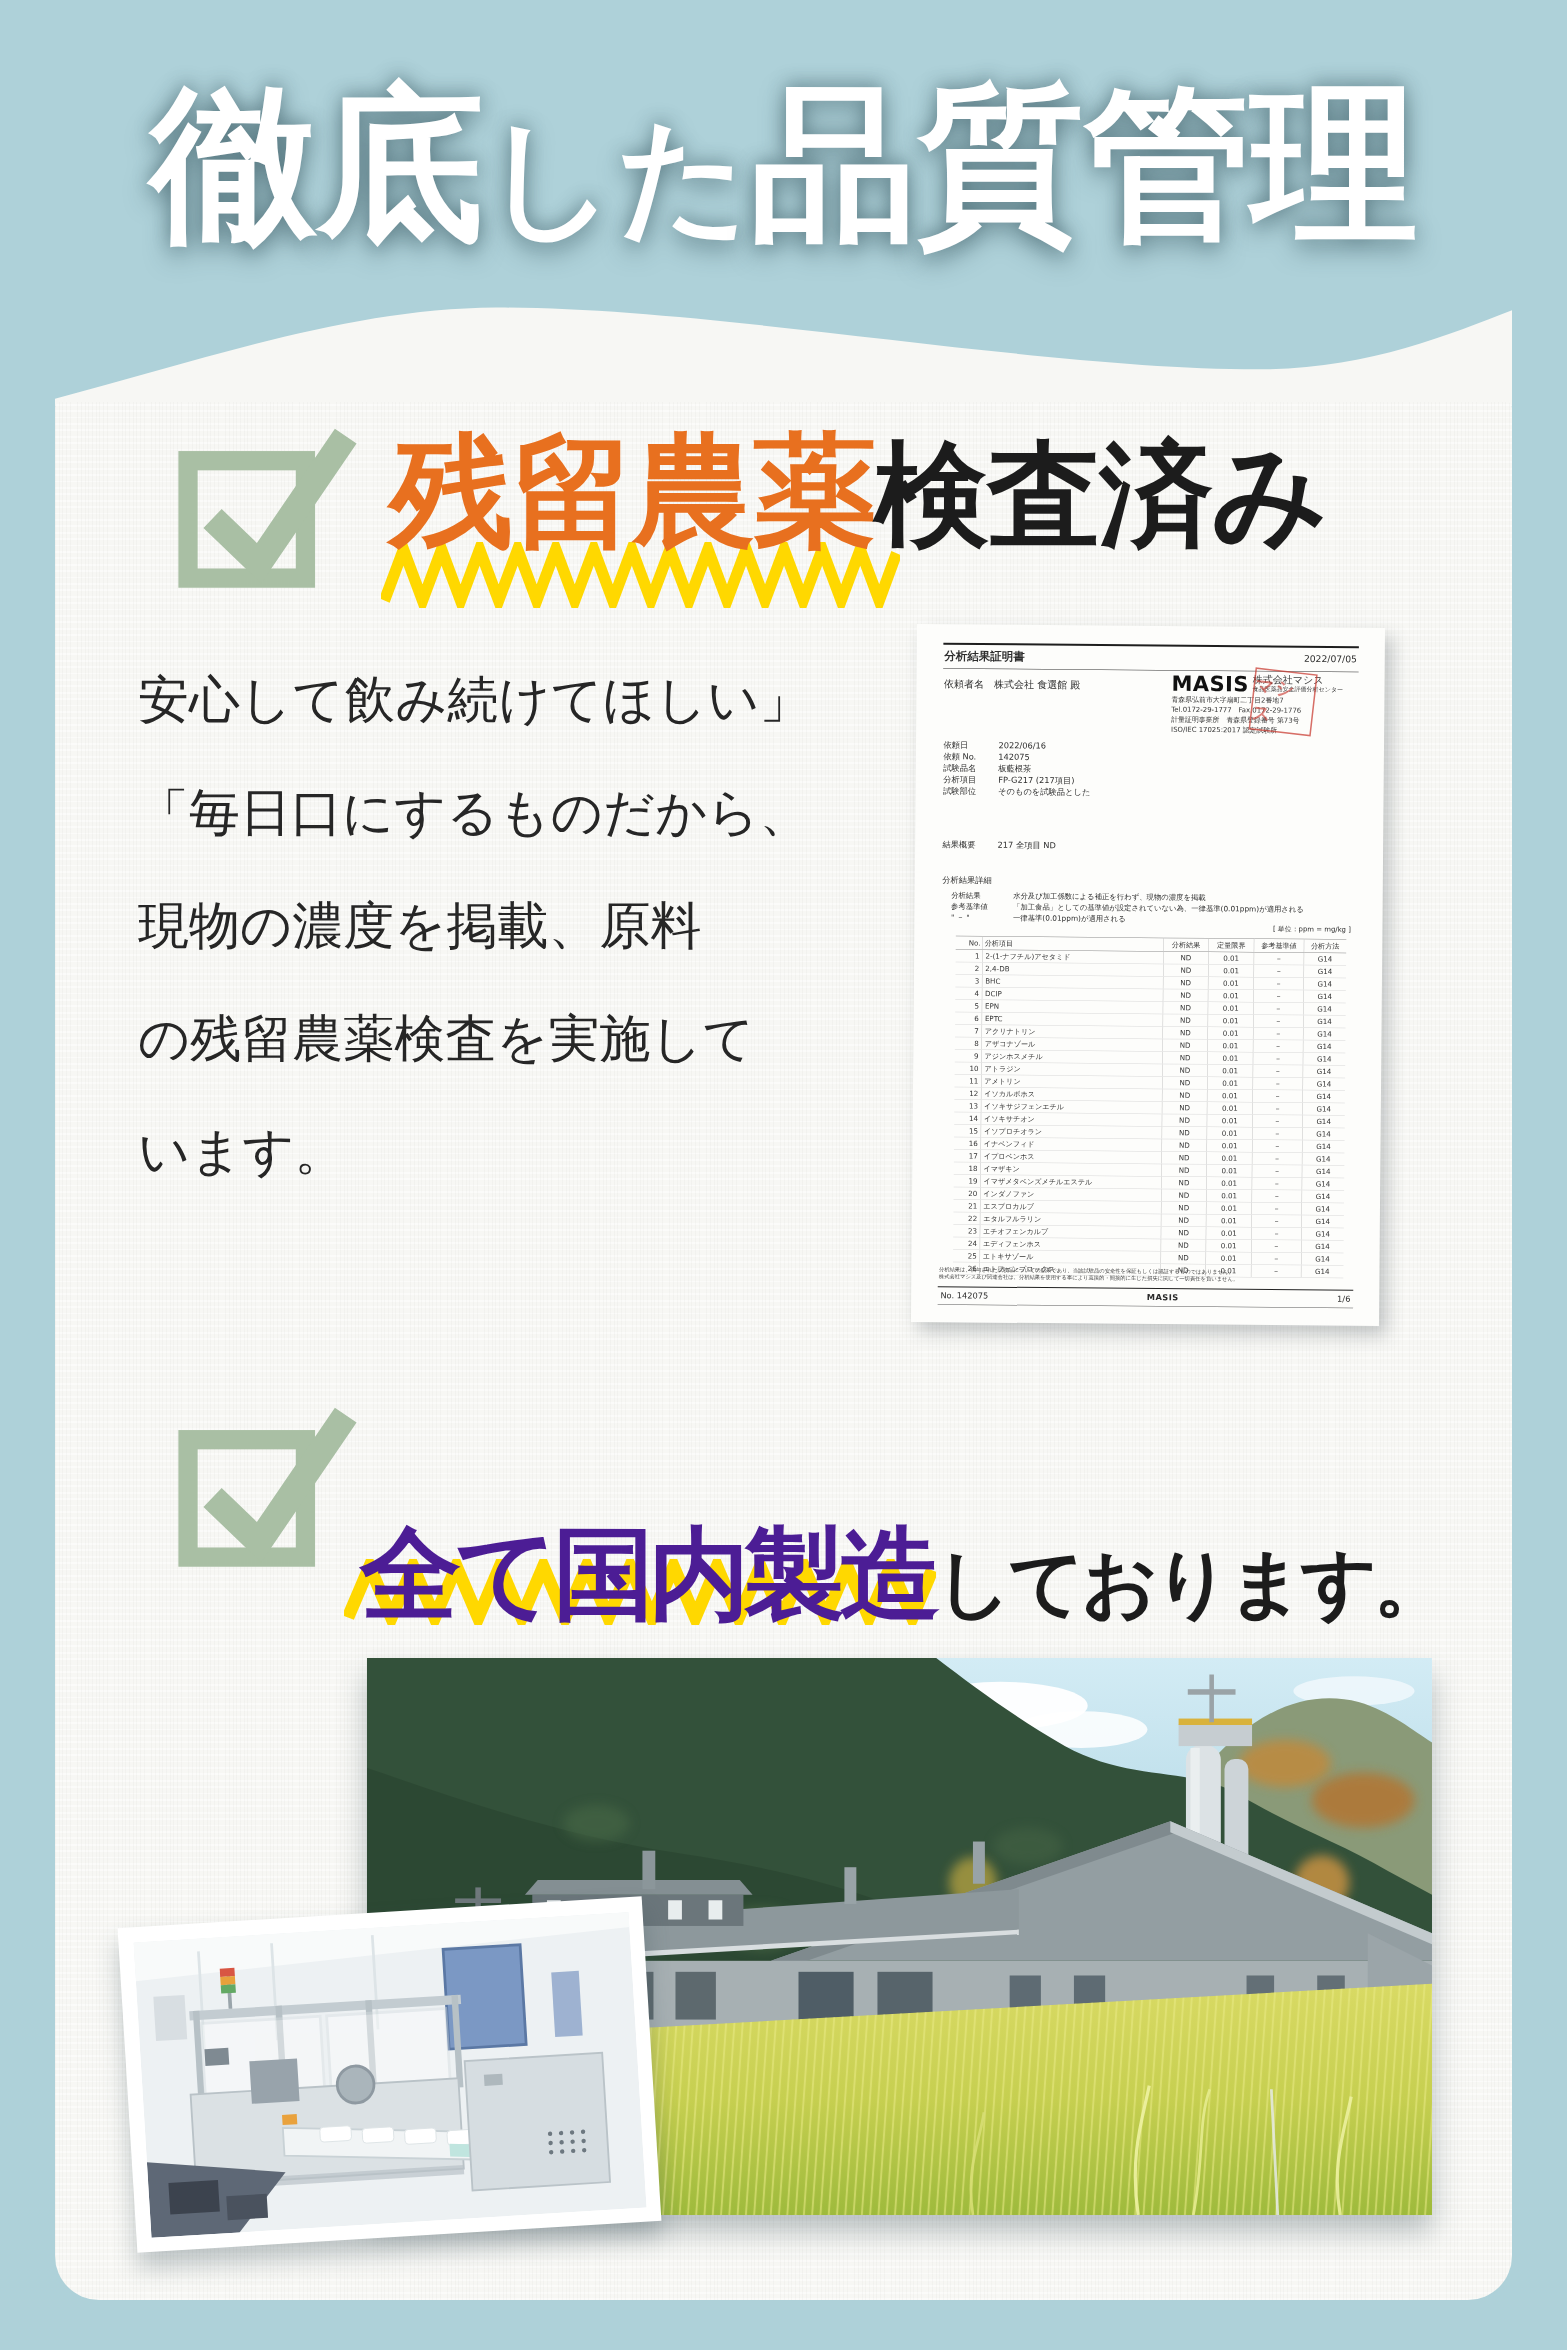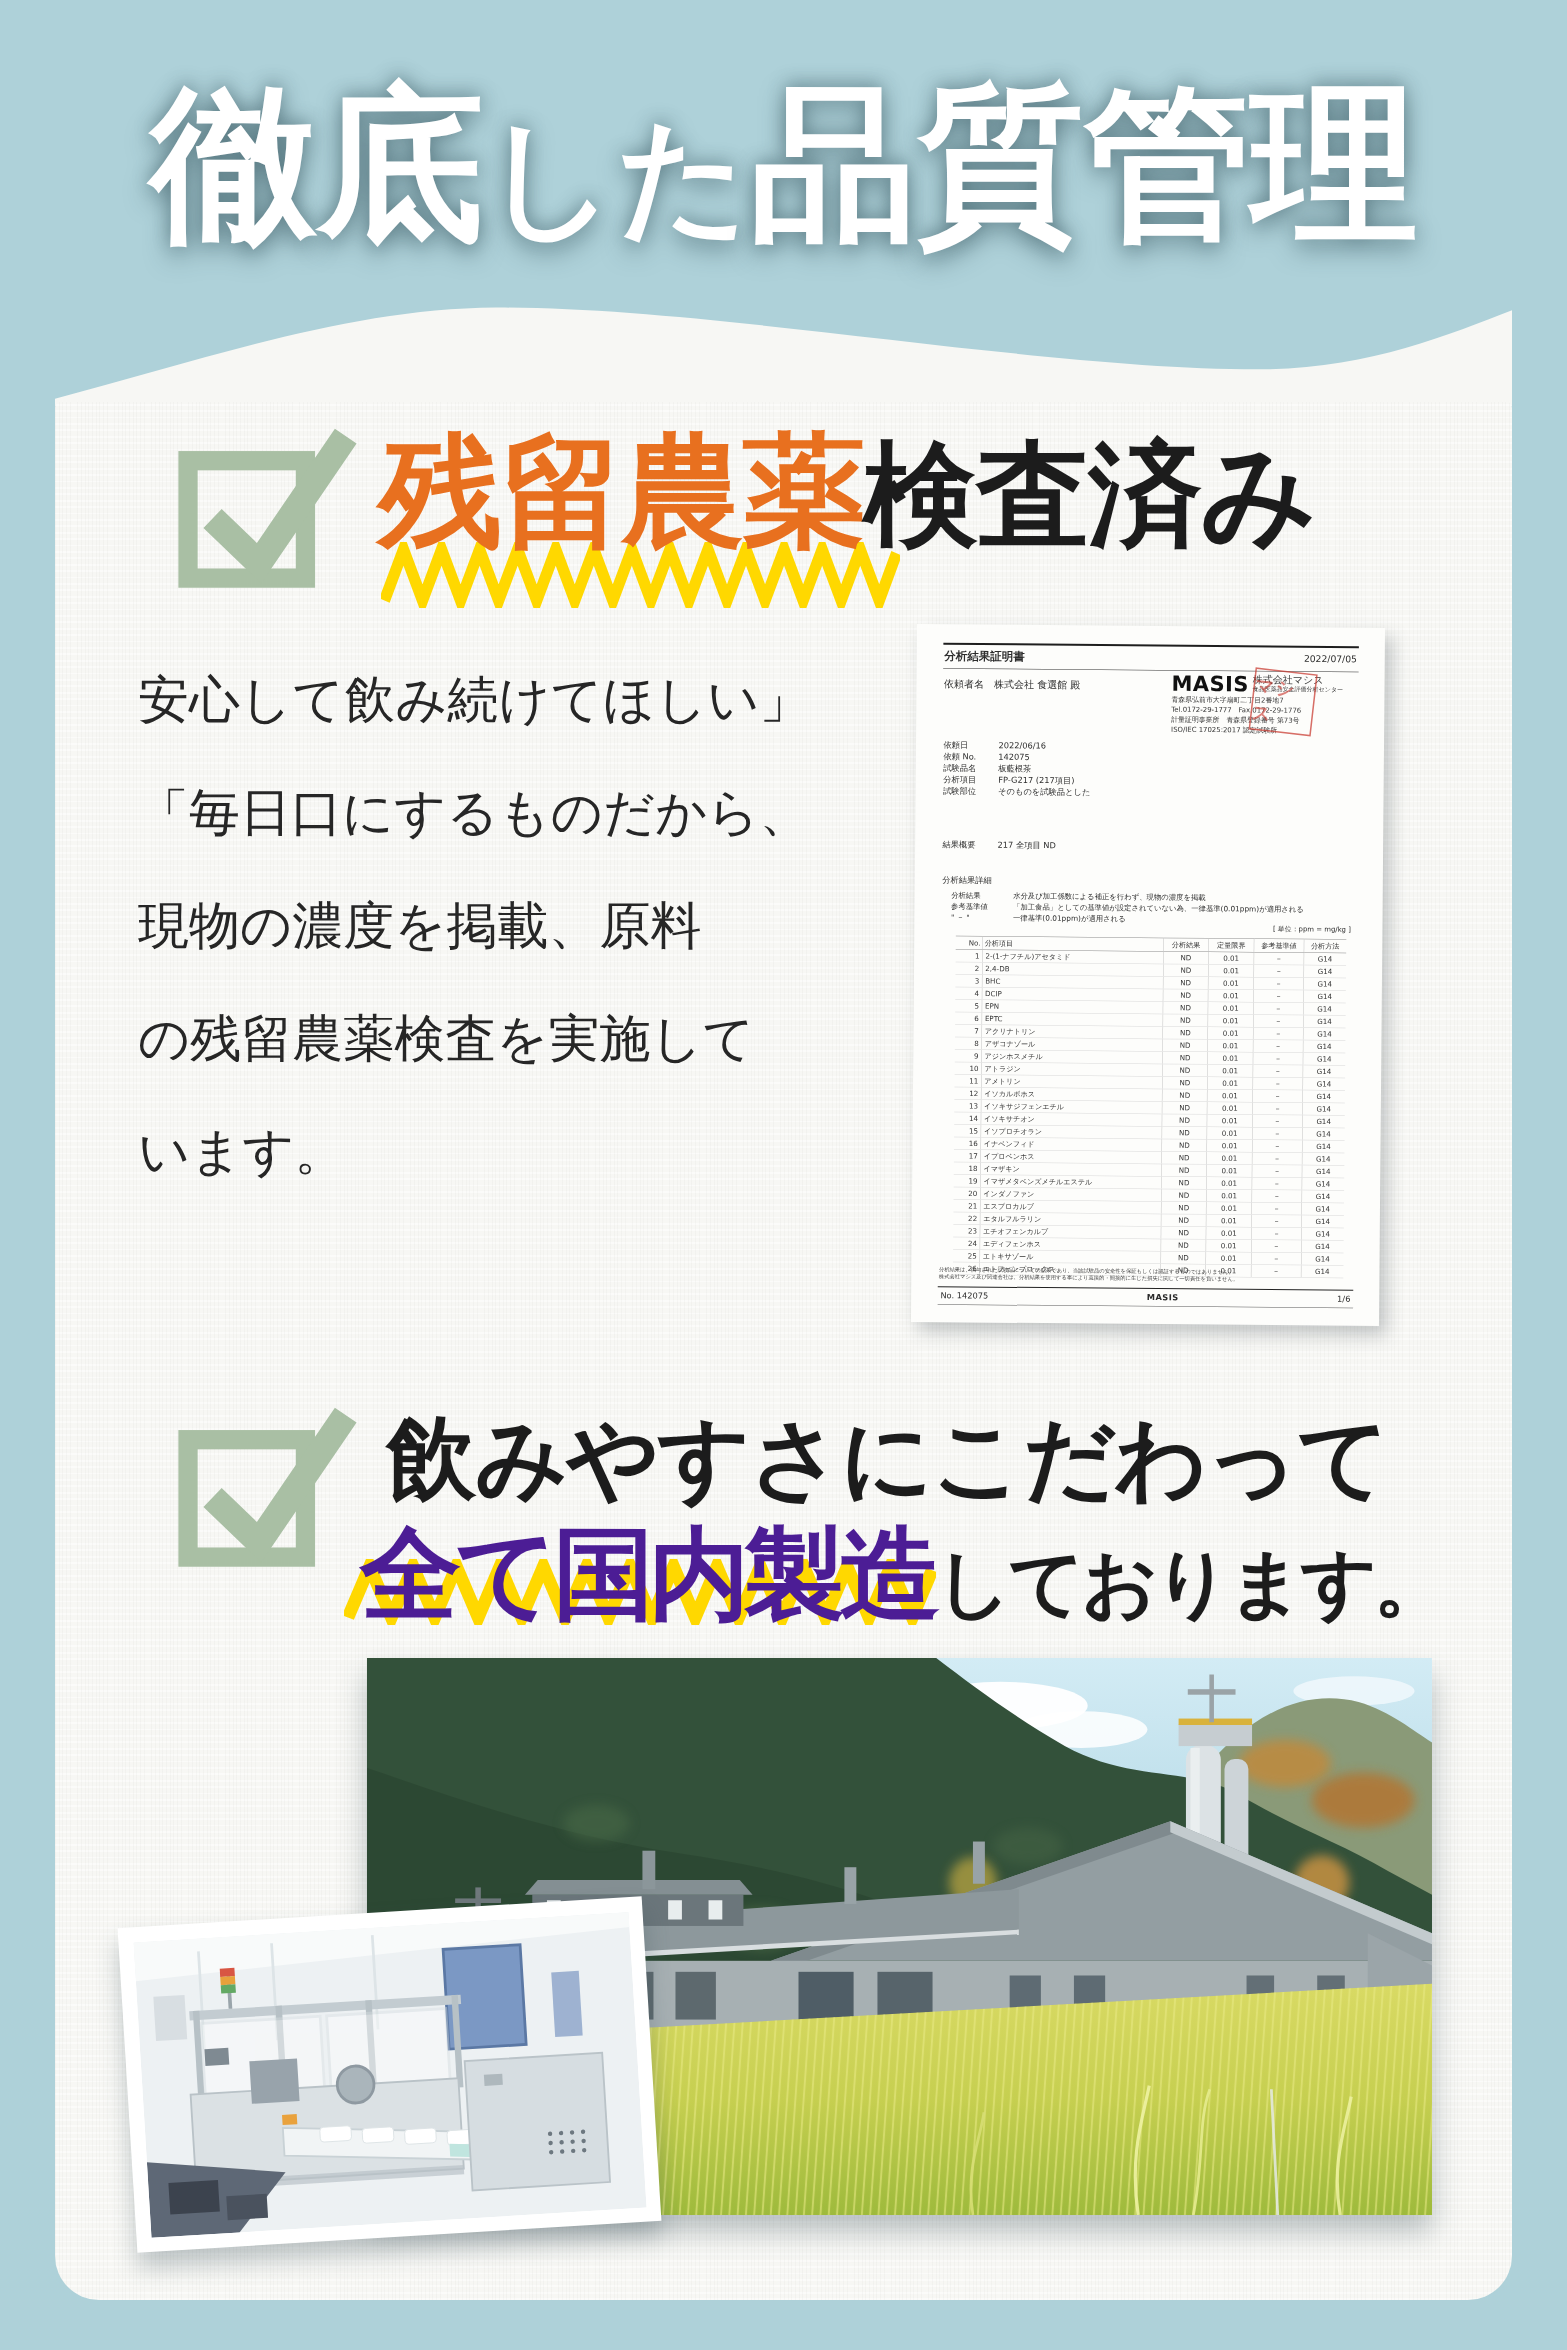--- a/index.html
+++ b/index.html
@@ -17,21 +17,21 @@
       background-color:#f7f7f4;
       background-image:repeating-linear-gradient(90deg,rgba(120,120,112,.045) 0 0.9px,transparent 0.9px 3.7px),
                        repeating-linear-gradient(0deg,rgba(255,255,255,.5) 0 1.8px,transparent 1.8px 6.4px);
       border-radius:5.5px 5.5px 44px 44px;}
   .wave{position:absolute;left:55px;top:303px;width:1457px;height:103px;display:block;}
   
   .check-icon{position:absolute;width:184px;height:179px;}
   .check-icon.c1{left:174px;top:415px;}
   .check-icon.c2{left:174px;top:1394px;}
   .check-icon *{stroke:#a9bfa4;fill:none;stroke-linejoin:miter;}
-  .heading1{position:absolute;left:379px;top:411px;margin:0;white-space:nowrap;
+  .heading1{position:absolute;left:390px;top:411px;margin:0;white-space:nowrap;
       font-family:"DejaVu Serif","Liberation Serif",serif;font-weight:700;z-index:3;}
   .hl-orange{color:#e8701f;font-size:123px;letter-spacing:-1.8px;}
   .h1-rest{color:#1c1c1c;font-size:114px;letter-spacing:-1.8px;}
   .zigzag{position:absolute;z-index:2;}
   .zz1{left:381px;top:542px;width:519px;height:66px;}
   .zz2{left:344px;top:1559px;width:592px;height:66px;}
   .zigzag polyline{fill:none;stroke:#ffd800;stroke-width:13;}
   
   .paragraph{position:absolute;left:138px;top:643px;width:781px;
       font-family:"DejaVu Serif","Liberation Serif",serif;color:#262626;}
@@ -428,21 +428,20 @@
         <span class="f-center">MASIS</span>
         <span class="f-right">1/6</span>
       </div>
     </div>
   </article>
 
   <svg class="check-icon c2" viewBox="0 0 210 200" aria-hidden="true">
     <rect x="16" y="50" width="134" height="134" stroke-width="22"></rect>
     <polyline points="44,116 97,167 196,22" stroke-width="30"></polyline>
   </svg>
-  <h2 class="sec2-line1">飲みやすさにこだわって</h2>
   <h2 class="sec2-line2"><span class="hl2-orange">全て国内製造</span><span class="l2-rest">しております。</span></h2>
   <svg class="zigzag zz2" viewBox="0 0 600 70" preserveAspectRatio="none" aria-hidden="true">
     <polyline points="4,62 26,8 48,62 70,8 92,62 114,8 136,62 158,8 180,62 202,8 224,62 246,8 268,62 290,8 312,62 334,8 356,62 378,8 400,62 422,8 444,62 466,8 488,62 510,8 532,62 554,8 576,62 596,12"></polyline>
   </svg>
 
   <figure class="photo-large">
     <svg viewBox="0 0 1160 607" preserveAspectRatio="none" aria-hidden="true">
       <defs>
         <linearGradient id="skyg" x1="0" y1="0" x2="0" y2="1">
           <stop offset="0" stop-color="#d3ecf5"></stop>

